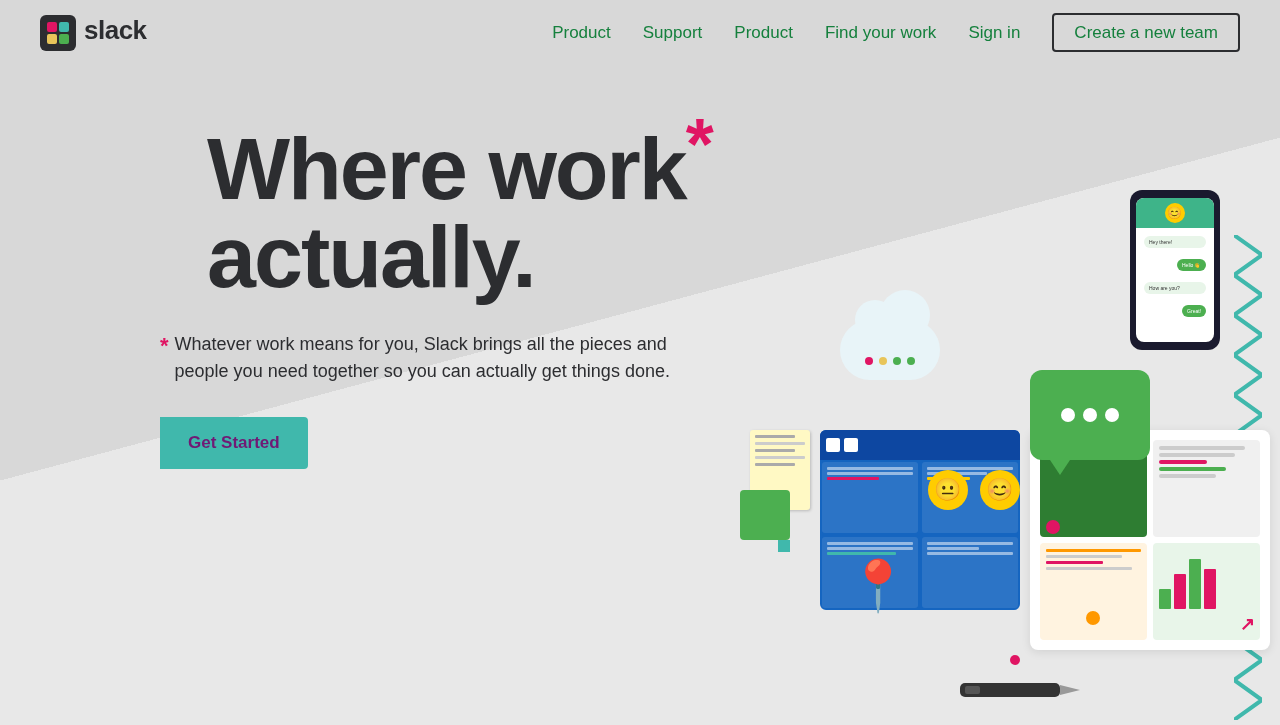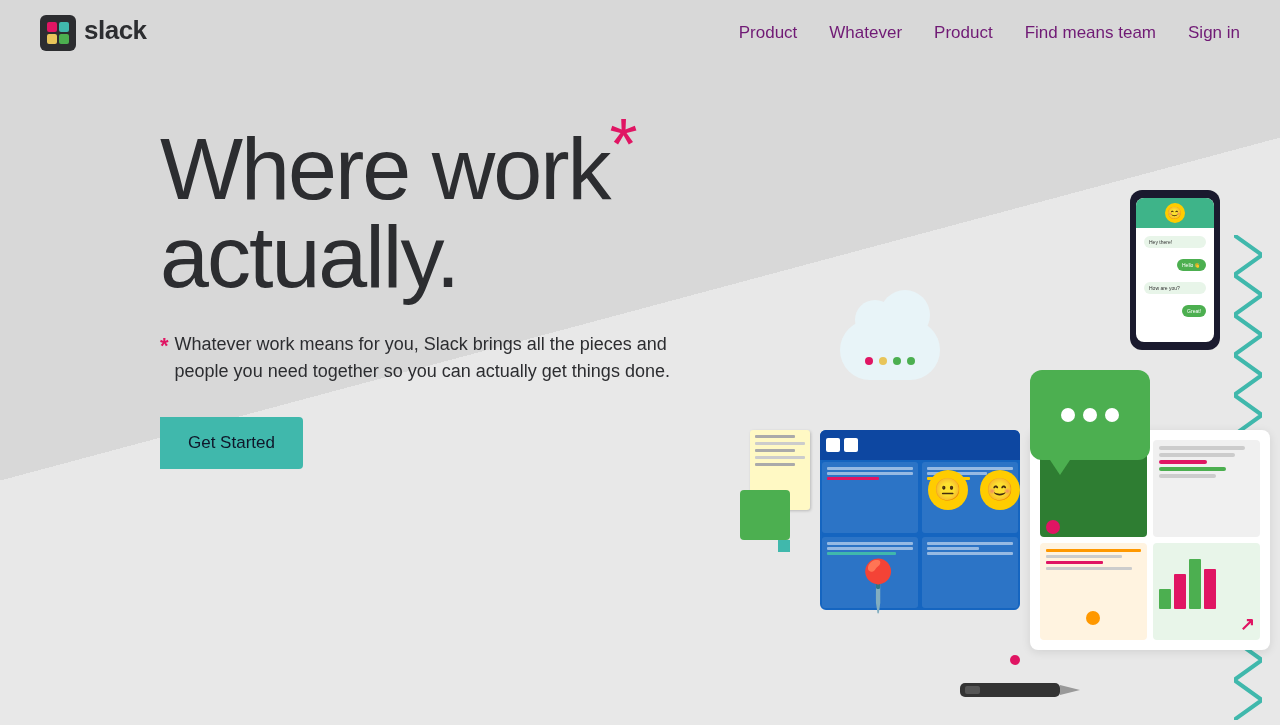--- a/index.html
+++ b/index.html
@@ -64,21 +64,21 @@
 
     .nav-links {
       display: flex;
       align-items: center;
       gap: 32px;
       list-style: none;
     }
 
     .nav-links a {
       text-decoration: none;
-      color: #701a75;
+      color: #15803d;
       font-size: 17px;
       font-weight: 400;
     }
 
     .nav-cta {
       background: transparent;
       border: 2px solid #2c2d30;
       color: #2c2d30;
       padding: 8px 20px;
       font-size: 16px;
@@ -92,26 +92,27 @@
     
     .hero {
       position: relative;
       z-index: 10;
       padding: 60px 0 0 160px;
       max-width: 750px;
     }
 
     .hero-heading {
       font-size: 88px;
-      font-weight: 400;
+      font-weight: 700;
       color: #2c2d30;
       line-height: 1.0;
       letter-spacing: -2px;
       margin-bottom: 30px;
       position: relative;
+      margin-left: 47px;
     }
 
     .hero-heading-asterisk {
       color: #e01563;
       font-size: 72px;
       vertical-align: super;
       line-height: 0;
     }
 
     .hero-subtitle {
@@ -151,23 +152,23 @@
       outline: none;
     }
 
     .hero-email-input::placeholder {
       color: #aaa;
     }
 
     .hero-get-started-btn {
       padding: 16px 28px;
       font-size: 17px;
-      font-weight: 400;
+      font-weight: 700;
       background: #40b8ac;
-      color: #0f172a;
+      color: #701a75;
       border: none;
       border-radius: 0 4px 4px 0;
       cursor: pointer;
       white-space: nowrap;
     }
 
     .hero-signin-text {
       font-size: 14px;
       color: #555;
     }
@@ -572,24 +573,25 @@
       <rect x="7" y="7" width="10" height="10" rx="2" fill="#e01563"></rect>
       <rect x="19" y="7" width="10" height="10" rx="2" fill="#40b8ac"></rect>
       <rect x="7" y="19" width="10" height="10" rx="2" fill="#e8c55a"></rect>
       <rect x="19" y="19" width="10" height="10" rx="2" fill="#4caf50"></rect>
     </svg>
     <span class="nav-logo-text">slack</span>
   </a>
 
   <ul class="nav-links">
     <li><a href="#">Product</a></li>
-    <li><a href="#">Whatever</a></li>
+    <li><a href="#">Support</a></li>
     <li><a href="#">Product</a></li>
-    <li><a href="#">Find means team</a></li>
+    <li><a href="#">Find your work</a></li>
     <li><a href="#">Sign in</a></li>
+    <li><a class="nav-cta" href="#">Create a new team</a></li>
   </ul>
 </nav>
 
 <section class="hero">
   <h1 class="hero-heading">
     <span>Where work<span class="hero-heading-asterisk">*</span></span><br>
     <span>actually.</span>
   </h1>
 
   <p class="hero-subtitle">

